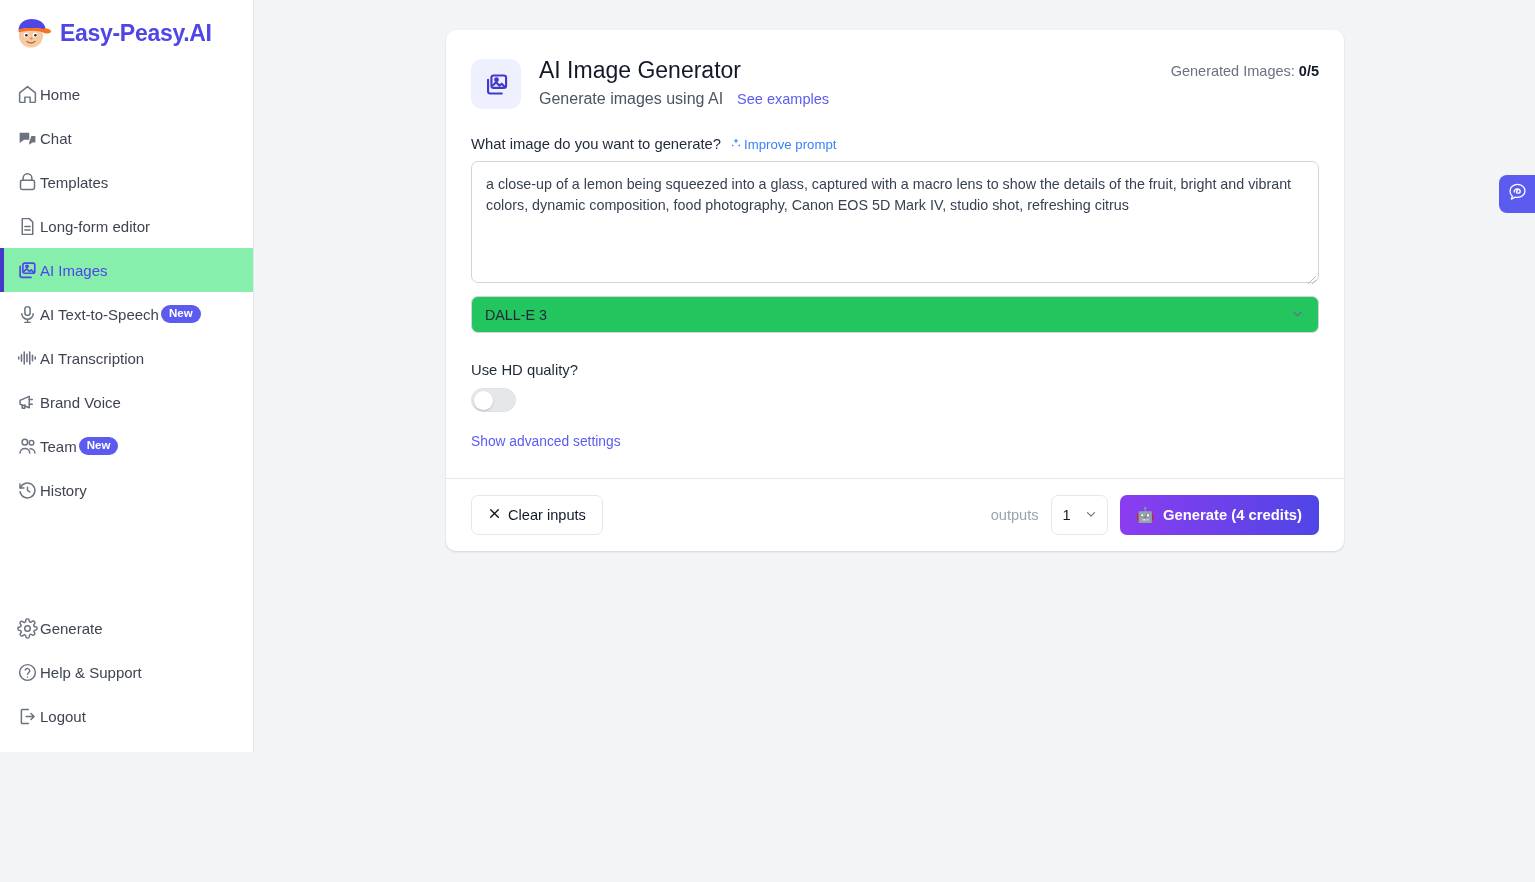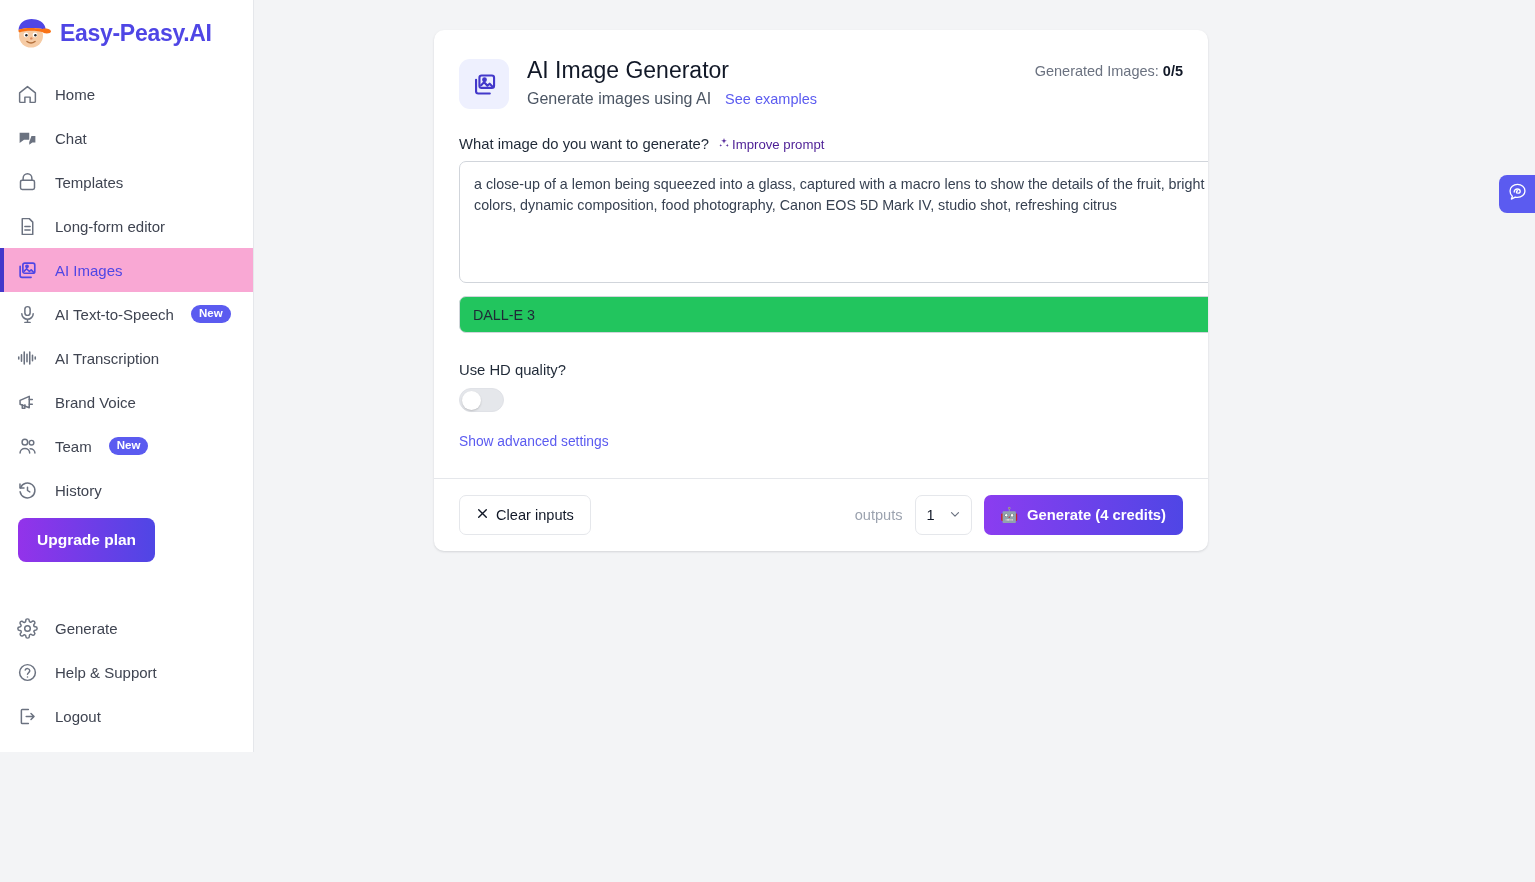--- a/index.html
+++ b/index.html
@@ -26,27 +26,27 @@
   }
   .brand-logo {
     width: 38px; height: 34px; position: relative; flex: 0 0 38px;
   }
   .brand-name {
     font-size: 23px; font-weight: bold; color: #4f46e5;
     letter-spacing: -0.3px; line-height: 1;
   }
   .nav { margin-top: 8px; }
   .nav-item {
-    display: flex; align-items: center; gap: 17px;
+    display: flex; align-items: center; gap: 2px;
     height: 44px; padding-left: 16px;
     color: #3f4451; font-size: 15px;
     cursor: pointer; position: relative;
   }
   .nav-item .ico { width: 22px; height: 22px; display:flex; align-items:center; justify-content:center; color:#6b7280; flex:0 0 22px; }
-  .nav-item.active { background: #f9a8d4; color: #4f46e5; }
+  .nav-item.active { background: #86efac; color: #4f46e5; }
   .nav-item.active .ico { color: #4f46e5; }
   .nav-item.active::before {
     content: ""; position: absolute; left: 0; top: 0;
     width: 4px; height: 100%; background: #4338ca;
   }
   .badge-new {
     background: #5b5bf0; color: #fff;
     font-size: 11.5px; font-weight: bold;
     padding: 2px 8px 3px; border-radius: 9px;
     line-height: 1.1;
@@ -61,22 +61,22 @@
     cursor: pointer;
   }
   .bottom-nav { padding-bottom: 14px; }
 
   
   .main {
     flex: 1 1 auto; height: 882px;
     background: #f3f4f6; position: relative;
   }
   .card {
-    position: absolute; left: 180px; top: 30px;
-    width: 774px; background: #fff;
+    position: absolute; left: 192px; top: 30px;
+    width: 898px; background: #fff;
     border-radius: 10px;
     box-shadow: 0 1px 2px rgba(16,24,40,.06), 0 1px 3px rgba(16,24,40,.08);
     overflow: hidden;
   }
   .card-body { padding: 26px 25px 28px; }
   .card-head { display: flex; align-items: flex-start; }
   .head-icon {
     width: 50px; height: 50px; border-radius: 11px;
     background: #eef0fe; display: flex; align-items: center; justify-content: center;
     flex: 0 0 50px; margin-right: 18px; margin-top: 3px; color: #4338ca;
@@ -85,21 +85,21 @@
   .head-title { font-size: 23px; color: #111827; font-weight: normal; line-height: 1.25; }
   .head-sub-row { display: flex; align-items: baseline; gap: 14px; margin-top: 5px; }
   .head-sub { font-size: 16px; color: #4b5563; }
   .see-examples { font-size: 14.5px; color: #5b5bf0; cursor: pointer; }
   .gen-count { font-size: 14.5px; color: #6b7280; white-space: nowrap; padding-top: 7px; text-align: center; }
   .gen-count b { color: #111827; font-weight: bold; }
 
   .field-label-row { display: flex; align-items: center; gap: 9px; margin-top: 27px; }
   .field-label { font-size: 14.8px; color: #1f2937; }
   .improve {
-    font-size: 13.2px; color: #4c1d95; cursor: pointer;
+    font-size: 13.2px; color: #3b82f6; cursor: pointer;
     display: flex; align-items: center; gap: 2px;
   }
   .prompt-box {
     margin-top: 9px; width: 848px; height: 122px;
     border: 1px solid #d1d5db; border-radius: 7px;
     padding: 12px 14px; font-size: 14.3px; color: #374151;
     line-height: 1.45; resize: none; font-family: "Liberation Sans", sans-serif;
     outline: none; position: relative; background:#fff;
     overflow: hidden;
   }
@@ -295,23 +295,20 @@
               <path d="M3.4 4.6V9.2H8"></path>
               <path d="M12 8.3V12l2.6 1.7"></path>
             </svg>
         </span>
         <span>History</span>
       </div>
     </nav>
 
     <div class="sidebar-spacer"></div>
 
-    <div class="upgrade-wrap">
-      <button class="upgrade-btn">Upgrade plan</button>
-    </div>
 
     <div class="bottom-nav">
       <div class="nav-item">
         <span class="ico">
           <svg width="21" height="21" viewBox="0 0 24 24" fill="none" stroke="currentColor" stroke-width="1.7" stroke-linejoin="round">
               <circle cx="12" cy="12" r="3.2"></circle>
               <path d="M19.4 14.5a1.6 1.6 0 0 0 .33 1.77l.06.06a2 2 0 1 1-2.83 2.83l-.06-.06a1.6 1.6 0 0 0-1.77-.33 1.6 1.6 0 0 0-1 1.47V21a2 2 0 1 1-4 0v-.12a1.6 1.6 0 0 0-1.05-1.47 1.6 1.6 0 0 0-1.77.33l-.06.06A2 2 0 1 1 4.46 17l.06-.06a1.6 1.6 0 0 0 .33-1.77 1.6 1.6 0 0 0-1.47-1H3a2 2 0 0 1 0-4h.12a1.6 1.6 0 0 0 1.47-1.05 1.6 1.6 0 0 0-.33-1.77l-.06-.06A2 2 0 1 1 7 4.46l.06.06a1.6 1.6 0 0 0 1.77.33H9a1.6 1.6 0 0 0 1-1.47V3a2 2 0 0 1 4 0v.12a1.6 1.6 0 0 0 1 1.47 1.6 1.6 0 0 0 1.77-.33l.06-.06A2 2 0 1 1 19.6 7l-.06.06a1.6 1.6 0 0 0-.33 1.77V9a1.6 1.6 0 0 0 1.47 1H21a2 2 0 0 1 0 4h-.12a1.6 1.6 0 0 0-1.48 1z"></path>
             </svg>
         </span>
         <span>Generate</span>

